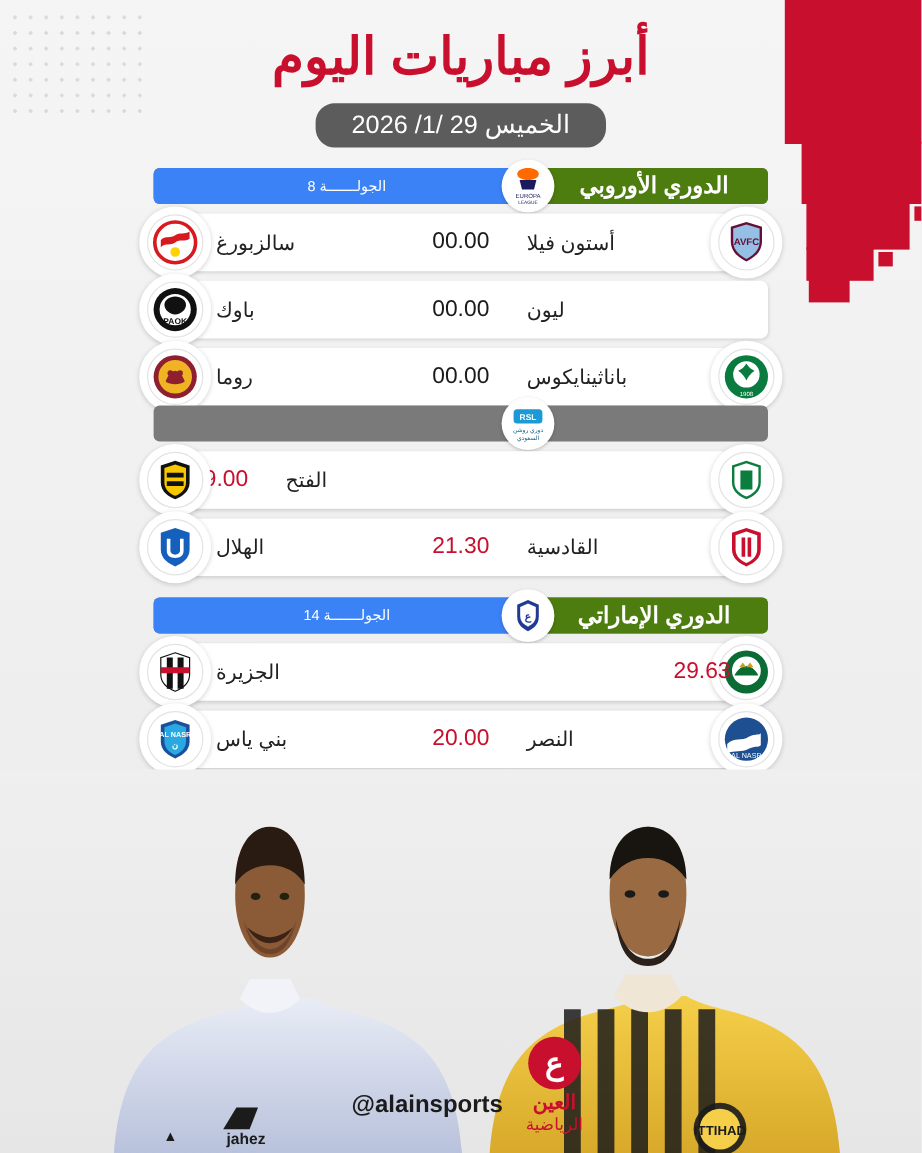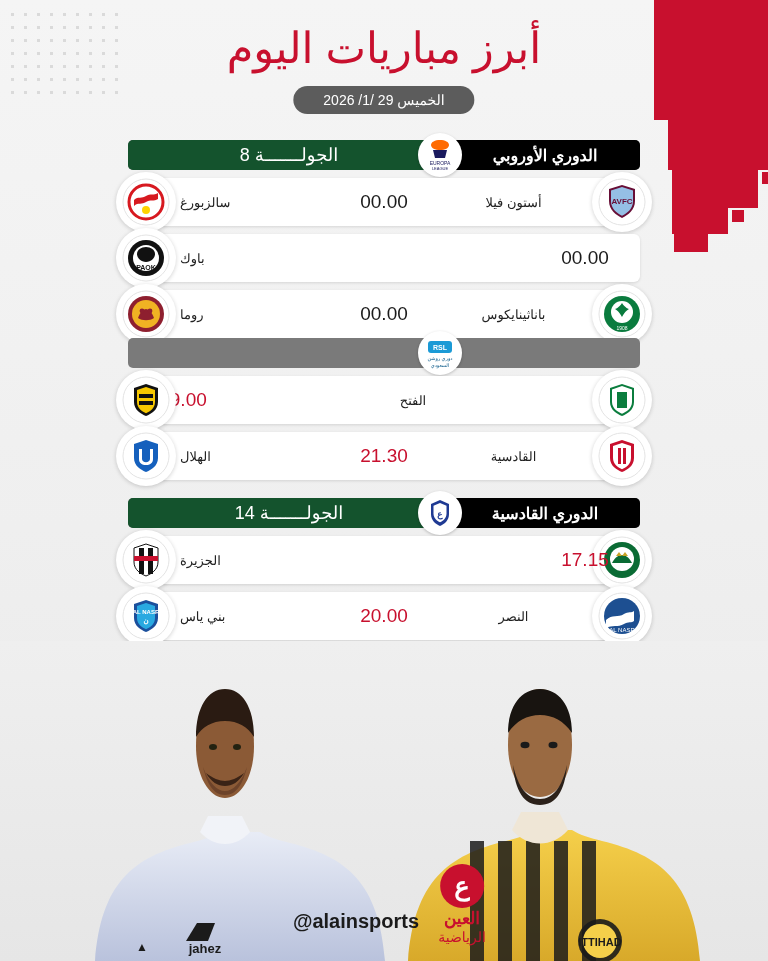--- a/index.html
+++ b/index.html
@@ -46,31 +46,31 @@
   }
   .bluecorner i { position: absolute; display: block; background: #2c3e72; }
 
   
   .title {
     position: absolute;
     top: 24px; left: 0; right: 0;
     text-align: center;
     font-size: 43px;
     line-height: 1.15;
-    font-weight: normal;
+    font-weight: bold;
     color: #c8102e;
     letter-spacing: 0;
   }
   .datepill {
     position: absolute;
     top: 86px; left: 50%;
     transform: translateX(-50%);
     background: #5c5c5c;
     color: #fff;
-    font-size: 14px;
+    font-size: 21px;
     padding: 6px 30px;
     border-radius: 16px;
     white-space: nowrap;
   }
 
   
   .league { position: absolute; left: 128px; width: 512px; }
   .league.l1 { top: 140px; }
   .league.l2 { top: 338px; }
   .league.l3 { top: 498px; }
@@ -79,34 +79,34 @@
     position: relative;
     height: 30px;
     display: flex;
     align-items: stretch;
     border-radius: 5px;
     overflow: visible;
     background: #7a7a7a;
   }
   .lb-name {
     flex: 0 0 190px;
-    background: #000000;
+    background: #4d7c0f;
     color: #fff;
-    font-size: 16px;
+    font-size: 19px;
     font-weight: bold;
     display: flex;
     align-items: center;
     justify-content: center;
     border-radius: 0 5px 5px 0;
   }
   .lb-round {
     flex: 1;
-    background: #14532d;
+    background: #3b82f6;
     color: #fff;
-    font-size: 18px;
+    font-size: 12px;
     display: flex;
     align-items: center;
     justify-content: center;
     border-radius: 5px 0 0 5px;
   }
   .lb-logo {
     position: absolute;
     top: -7px;
     right: 178px;
     width: 44px; height: 44px;
@@ -128,24 +128,24 @@
     display: flex;
     align-items: center;
   }
   .team {
     flex: 1;
     display: flex;
     align-items: center;
     gap: 8px;
     min-width: 0;
   }
-  .team.home { justify-content: center; padding-right: 52px; }
+  .team.home { justify-content: flex-end; padding-right: 52px; }
   .team.away { justify-content: flex-end;  padding-left: 52px;  }
   .tname {
-    font-size: 13px;
+    font-size: 17px;
     color: #222;
     white-space: nowrap;
   }
   .time {
     flex: 0 0 110px;
     text-align: center;
     font-size: 19px;
     font-weight: normal;
     color: #c8102e;
     position: relative;
@@ -280,20 +280,23 @@
         <svg width="48" height="48" viewBox="0 0 48 48">
           <circle cx="24" cy="24" r="23" fill="#fff" stroke="#e3e3e3"></circle>
           <circle cx="24" cy="24" r="17" fill="#fff" stroke="#d71920" stroke-width="3"></circle>
           <path d="M12 22c4-4 8-1 12-4s8 0 12-3v6c-4 3-8 0-12 3s-8 0-12 4z" fill="#d71920"></path>
           <circle cx="24" cy="32" r="4" fill="#ffd200"></circle>
         </svg>
       </div>
     </div>
 
     <div class="match">
+      <div class="team home">
+        <span class="tname">ليون</span>
+      </div>
       <div class="time zero">00.00</div>
       <div class="team away">
         <span class="tname">باوك</span>
       </div>
       <div class="crest left">
         <svg width="48" height="48" viewBox="0 0 48 48">
           <circle cx="24" cy="24" r="23" fill="#fff" stroke="#e3e3e3"></circle>
           <circle cx="24" cy="24" r="18" fill="#111"></circle>
           <circle cx="24" cy="24" r="13" fill="#fff"></circle>
           <path d="M24 13c5 0 9 3 9 7s-4 8-9 8-9-4-9-8 4-7 9-7z" fill="#111"></path>
@@ -389,21 +392,21 @@
           <circle cx="24" cy="24" r="23" fill="#fff" stroke="#e3e3e3"></circle>
           <path d="M24 8l12 4v14c0 8-7 12-12 14-5-2-12-6-12-14V12z" fill="#1560bd"></path>
           <path d="M17 17v10c0 4 3 6 7 6s7-2 7-6V17h-3v10c0 2-1.8 3.2-4 3.2S20 29 20 27V17z" fill="#fff"></path>
         </svg>
       </div>
     </div>
   </div>
 
   <div class="league l3">
     <div class="leaguebar">
-      <div class="lb-name">الدوري القادسية</div>
+      <div class="lb-name">الدوري الإماراتي</div>
       <div class="lb-round">الجولـــــــة 14</div>
       <div class="lb-logo">
         <svg width="40" height="40" viewBox="0 0 40 40">
           <circle cx="20" cy="20" r="19" fill="#fff"></circle>
           <path d="M20 7l9 4v10c0 7-5 10-9 12-4-2-9-5-9-12V11z" fill="#1f3a93"></path>
           <path d="M20 10l6.5 2.8v7.6c0 5-3.6 7.4-6.5 8.8-2.9-1.4-6.5-3.8-6.5-8.8v-7.6z" fill="#fff"></path>
           <text x="20" y="24" font-size="9" fill="#1f3a93" text-anchor="middle" font-family="Liberation Sans, sans-serif" font-weight="bold">ع</text>
         </svg>
       </div>
     </div>
@@ -411,21 +414,21 @@
     <div class="match">
       <div class="crest right">
         <svg width="48" height="48" viewBox="0 0 48 48">
           <circle cx="24" cy="24" r="23" fill="#fff" stroke="#e3e3e3"></circle>
           <circle cx="24" cy="24" r="18" fill="#0a6b34"></circle>
           <circle cx="24" cy="23" r="12" fill="#fff"></circle>
           <path d="M14 27c3-6 7-8 10-8s7 2 10 8z" fill="#0a6b34"></path>
           <path d="M18 20l3-4 3 4 3-4 3 4z" fill="#c8a227"></path>
         </svg>
       </div>
-      <div class="time">17.15</div>
+      <div class="time">29.63</div>
       <div class="team away">
         <span class="tname">الجزيرة</span>
       </div>
       <div class="crest left">
         <svg width="48" height="48" viewBox="0 0 48 48">
           <circle cx="24" cy="24" r="23" fill="#fff" stroke="#e3e3e3"></circle>
           <path d="M24 8l12 4v14c0 8-7 12-12 14-5-2-12-6-12-14V12z" fill="#fff" stroke="#111"></path>
           <path d="M17 12h5v26h-5zM26 12h5v26h-5z" fill="#111"></path>
           <path d="M12 20h24v5H12z" fill="#c8102e"></path>
         </svg>

